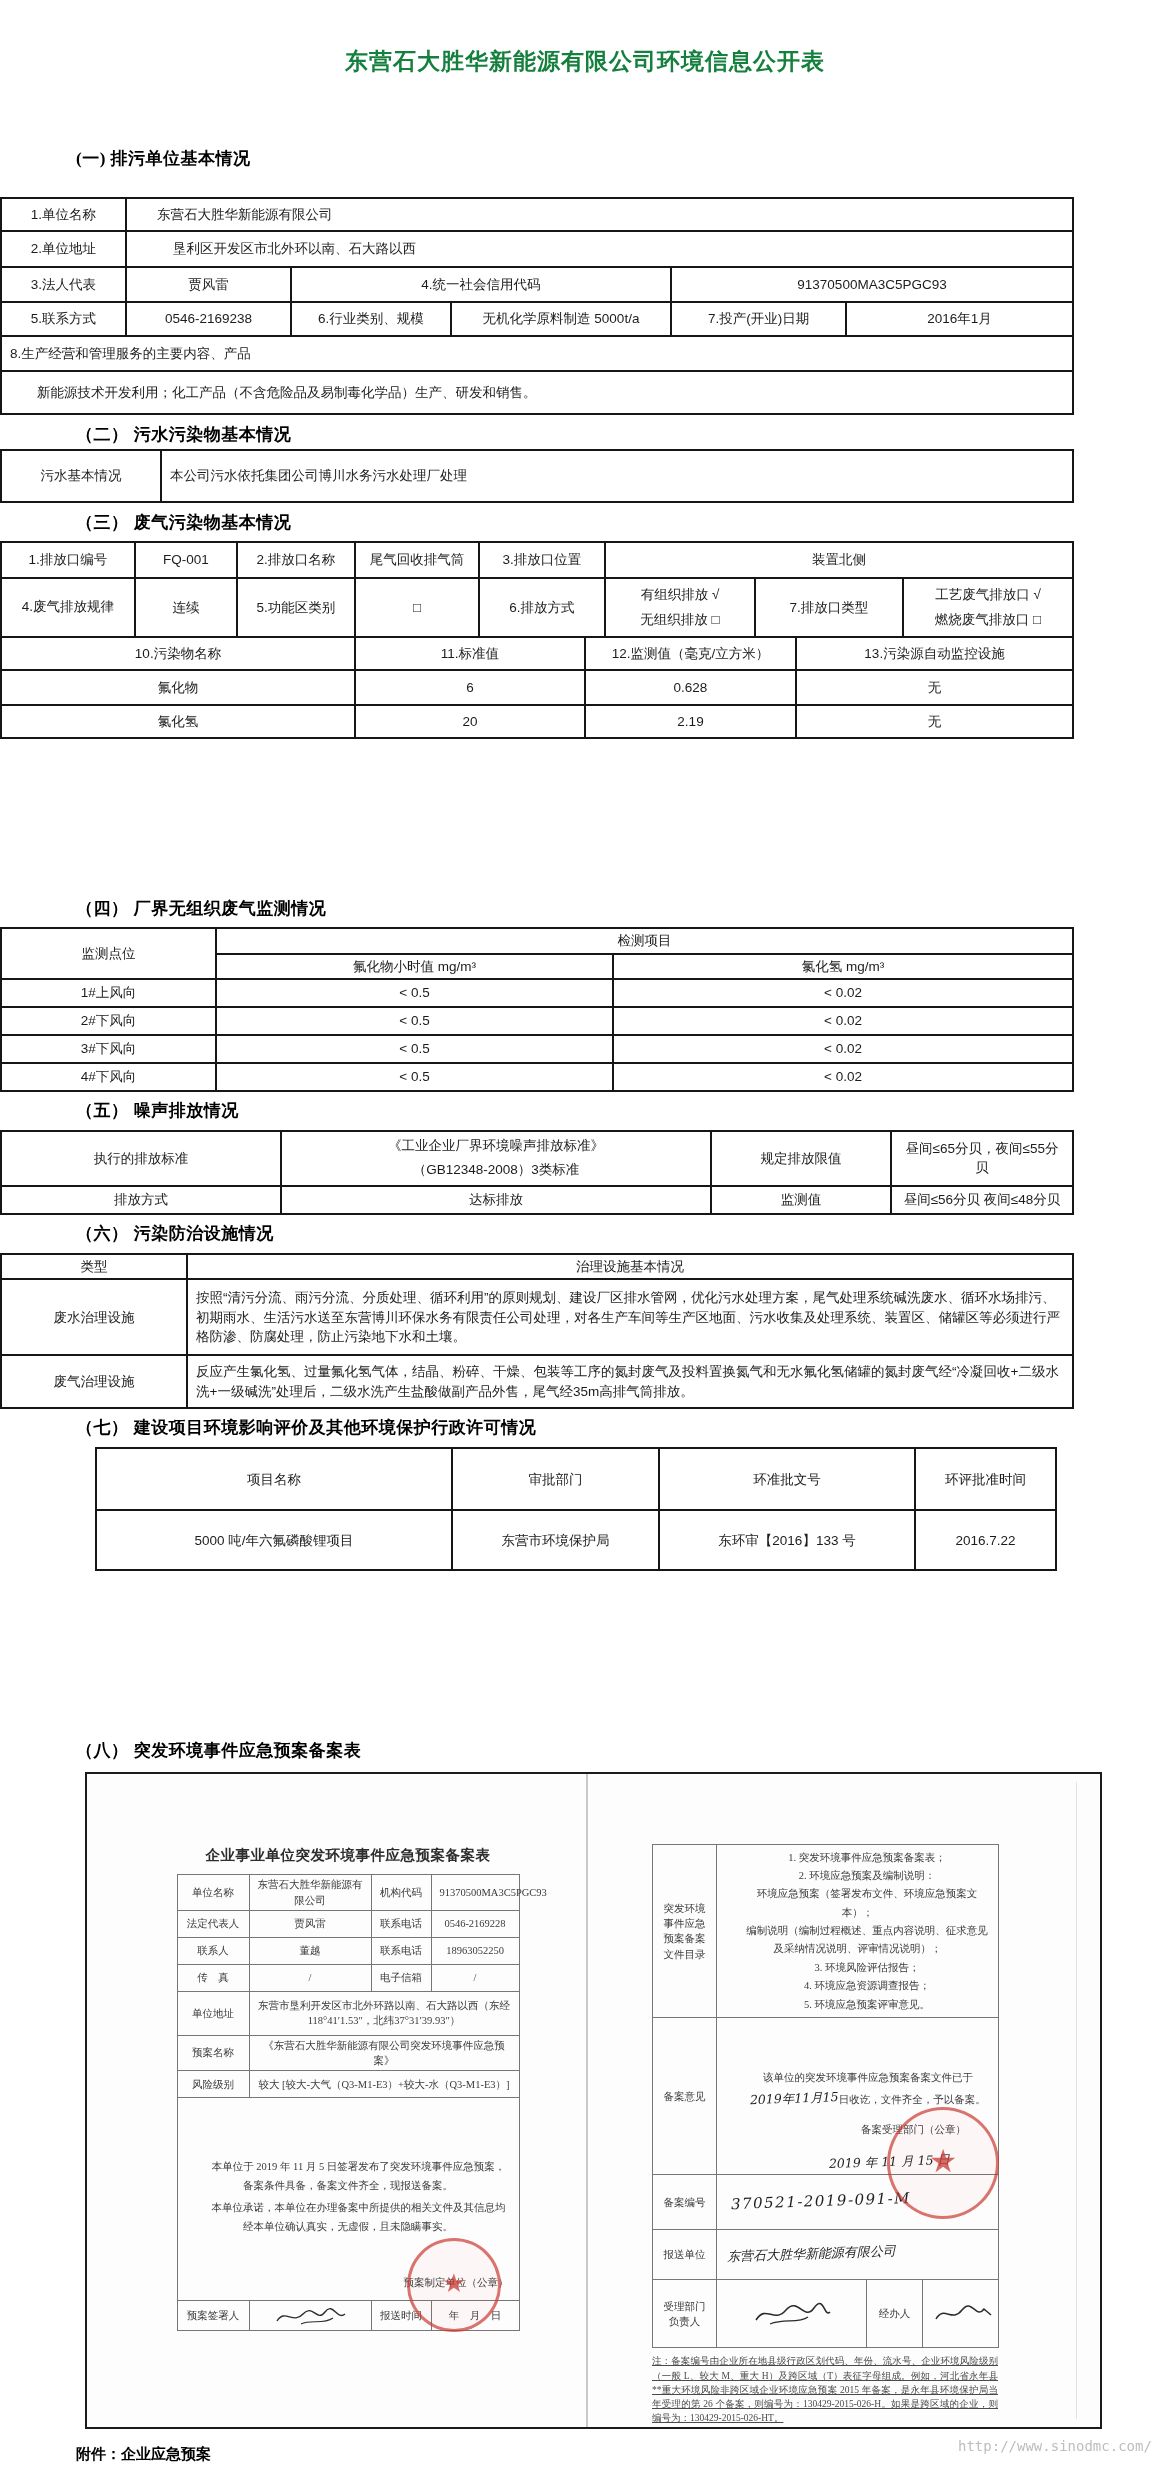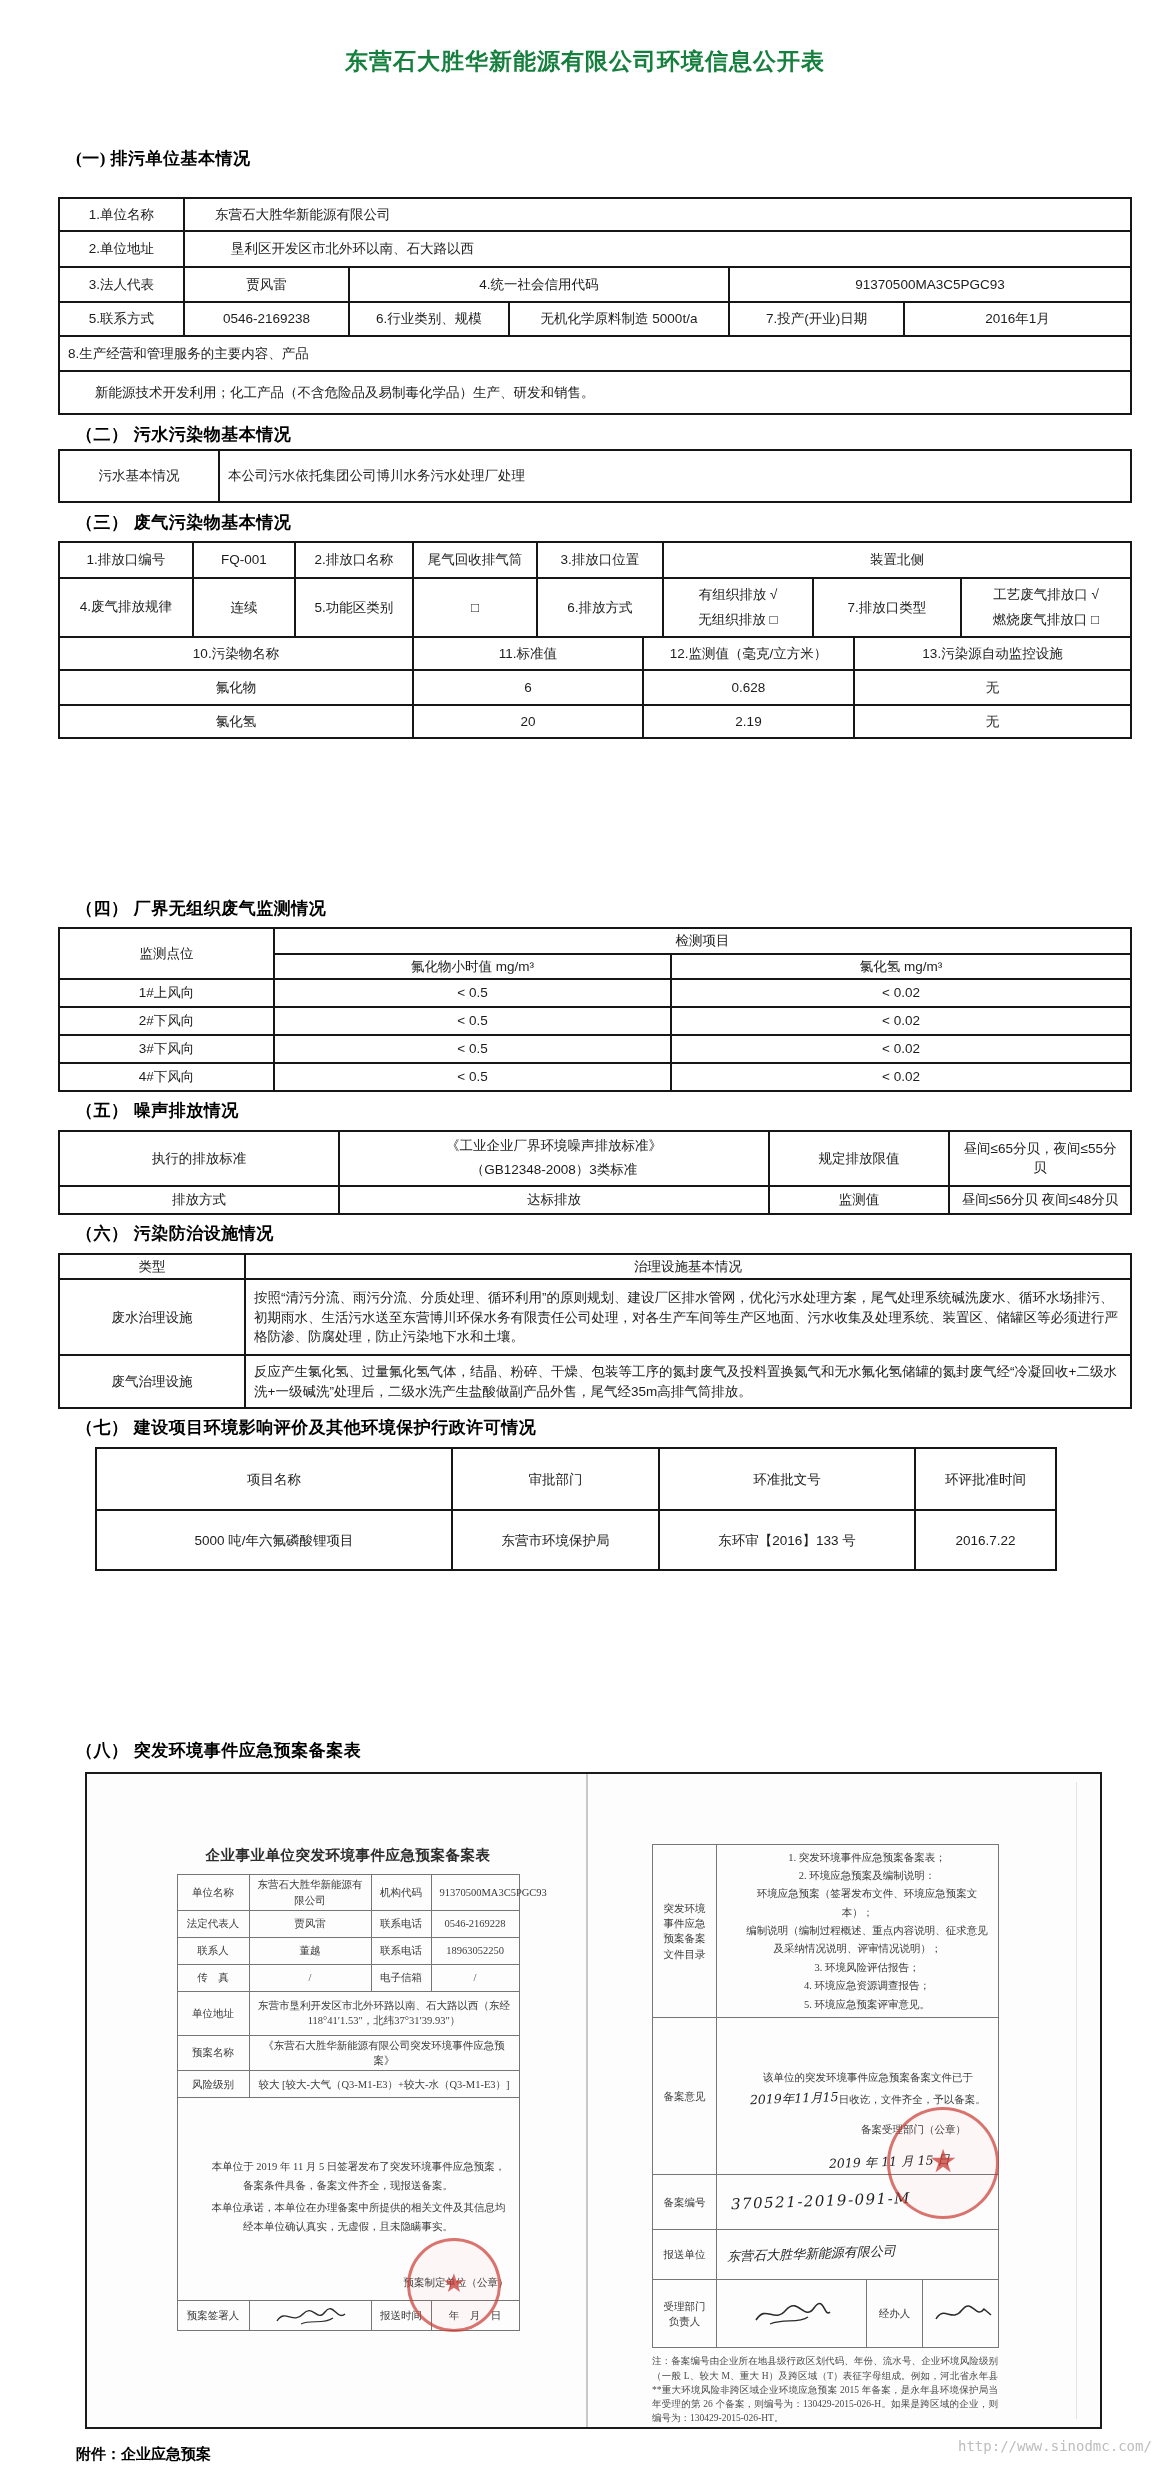--- a/index.html
+++ b/index.html
@@ -7,21 +7,21 @@
     position:relative; width:1170px; height:2481px; margin:0 auto;
     background:#ffffff; overflow:hidden;
     font-family:"Liberation Sans","DejaVu Sans",sans-serif; color:#111;
   }
   .doc-title { padding-top:46px; text-align:center; font-size:23px; font-weight:bold; letter-spacing:1px; color:#15803d; }
   .sec-heading { margin-left:76px; font-size:17px; font-weight:bold; color:#000; letter-spacing:.5px; }
   .h-s1 { margin-top:70px;font-family:Liberation Serif, serif; } .h-s2 { margin-top:8px; } .h-s3 { margin-top:8px; }
   .h-s4 { margin-top:158px; } .h-s5 { margin-top:7px; } .h-s6 { margin-top:7px; }
   .h-s7 { margin-top:7px; } .h-s8 { margin-top:168px; }
 
-  table.main { border-collapse:collapse; table-layout:fixed; margin-left:58px; width:1072px; }
+  table.main { border-collapse:collapse; table-layout:fixed; width:1072px; }
   table.main td {
     border:2px solid #161616; text-align:center; vertical-align:middle;
     font-size:13.5px; line-height:1.45; padding:2px 8px; color:#1c1c1c;
   }
   .tleft { text-align:left !important; }
   .indent2 { text-indent:2em; }
   .stack { margin-top:-2px; }
   .mt27 { margin-top:27px; } .mt3 { margin-top:3px; } .mt7 { margin-top:7px; } .mt8 { margin-top:8px; }
   .h33{height:33px}.h36{height:36px}.h35{height:35px}.h34{height:34px}.h43{height:43px}
   .h52{height:52px}.h59{height:59px}.h25{height:25px}.h26{height:28px}
@@ -60,21 +60,21 @@
   .opinion-cell p { margin:14px 0 0; text-indent:2em; font-size:10.5px; line-height:1.8; }
   .opinion-seal-line { text-align:right; padding-right:24px; margin-top:12px; font-size:10.5px; }
   .opinion-date { position:absolute; left:112px; bottom:3px; }
   .hand { font-style:italic; display:inline-block; transform:rotate(-2deg); color:#1f1f1f; font-size:12.5px; font-family:"DejaVu Serif","Liberation Serif",serif; }
   .hand-big { font-size:15px; letter-spacing:1.5px; }
   .stamp { position:absolute; border-radius:50%; border:3px solid rgba(203,58,52,.7); box-sizing:border-box; background:rgba(222,90,85,.04); }
   .stamp .star { position:absolute; left:50%; top:50%; transform:translate(-50%,-54%); color:rgba(203,58,52,.75); }
   .stamp-left  { left:232px; top:364px; width:94px;  height:94px; }  .stamp-left .star{font-size:26px;}
   .stamp-right { left:235px; top:263px; width:112px; height:112px; } .stamp-right .star{font-size:32px;}
   .sig svg { display:block; margin:0 auto; }
-  .note { margin-top:6px; width:346px; font-size:9.5px; line-height:1.5; text-align:justify; color:#4a4a4a; }
+  .note { margin-top:6px; width:346px; font-size:9.5px; line-height:1.5; text-align:justify; color:#4a4a4a;text-decoration:underline; }
   .attachment { margin:16px 0 16px 76px; font-size:15px; font-weight:bold; color:#000; }
   .watermark { position:absolute; left:958px; top:2438px; color:#bdbdbd; font-family:"DejaVu Sans Mono",monospace; font-size:14px; }
 </style>
 </head>
 <body>
 
 <div class="page">
 
   <div class="doc-title">东营石大胜华新能源有限公司环境信息公开表</div>
 

